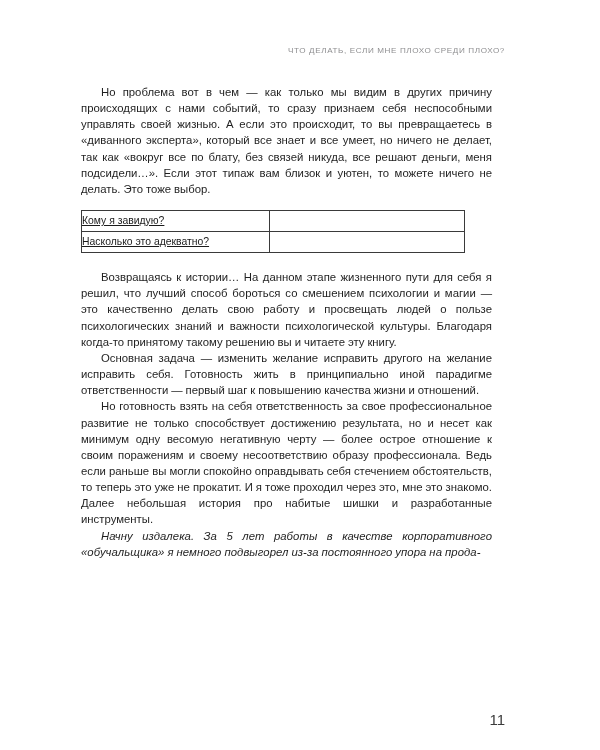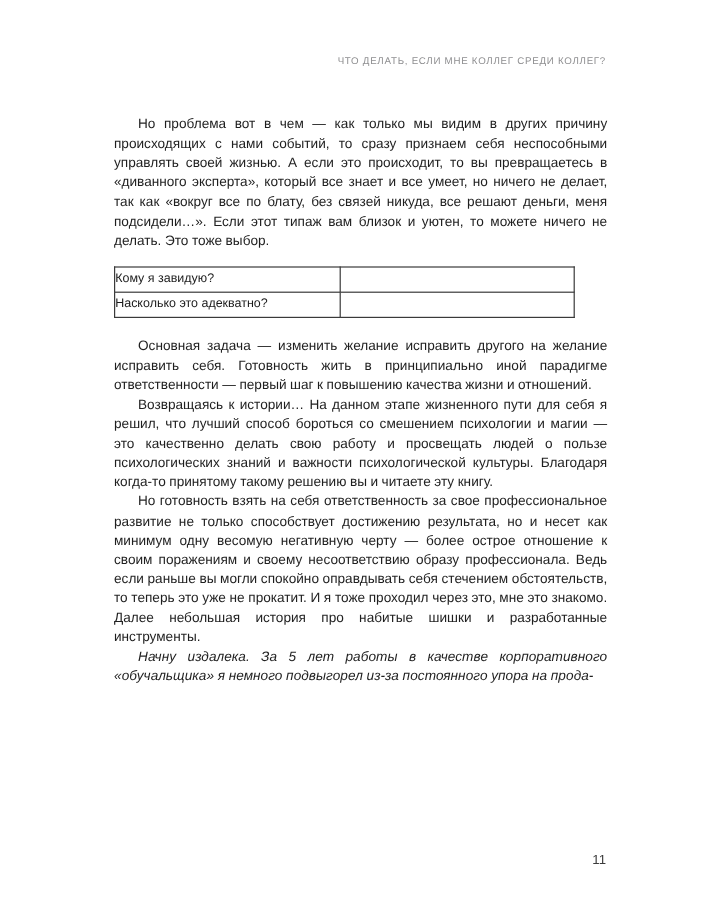--- a/index.html
+++ b/index.html
@@ -33,23 +33,22 @@
     letter-spacing: 0.62px;
     color: #8e8e90;
     font-family: "Liberation Sans", sans-serif;
     white-space: nowrap;
   }
 
   
   .column {
     position: absolute;
     top: 84px;
-    left: 95px;
+    left: 81px;
     width: 411px;
-    margin-top: 12px;
   }
 
   p.body-par {
     margin: 0;
     font-size: 11.35px;
     line-height: 16.15px;
     text-align: justify;
     text-justify: inter-word;
     text-indent: 20px;
     color: #1f1f1f;
@@ -65,20 +64,21 @@
 
   .gap-before-table { height: 13px; }
   .gap-after-table  { height: 16px; }
 
   
   table.reflection-table {
     border-collapse: collapse;
     width: 383px;
     margin: 0;
     table-layout: fixed;
+    text-decoration: underline;
   }
   table.reflection-table td {
     border: 1px solid #3a3a3a;
     padding: 0;
     vertical-align: middle;
   }
   td.q-cell {
     width: 187px;
     padding: 4px 7px 5px 7px;
     font-size: 10.4px;
@@ -92,31 +92,31 @@
   tr.row-single td { height: 20px; }
   tr.row-double td { height: 33px; }
 
   
   .folio {
     position: absolute;
     left: 0;
     top: 711px;
     width: 505px;
     text-align: right;
-    font-size: 11px;
+    font-size: 15px;
     color: #3b3b3b;
     font-family: "Liberation Sans", sans-serif;
   }
 </style>
 </head>
 <body>
 
 <div class="page">
 
-  <div class="running-head">ЧТО ДЕЛАТЬ, ЕСЛИ МНЕ КОЛЛЕГ СРЕДИ КОЛЛЕГ?</div>
+  <div class="running-head">ЧТО ДЕЛАТЬ, ЕСЛИ МНЕ ПЛОХО СРЕДИ ПЛОХО?</div>
 
   <div class="column">
 
     <p class="body-par">Но проблема вот в чем — как только мы видим в других причину происходящих с нами событий, то сразу признаем себя неспособными управлять своей жизнью. А если это происходит, то вы превращаетесь в «диванного эксперта», который все знает и все умеет, но ничего не делает, так как «вокруг все по блату, без связей никуда, все решают деньги, меня подсидели…». Если этот типаж вам близок и уютен, то можете ничего не делать. Это тоже выбор.</p>
 
     <div class="gap-before-table"></div>
 
     <table class="reflection-table">
       <tbody>
         <tr class="row-single">
@@ -125,22 +125,22 @@
         </tr>
         <tr class="row-single">
           <td class="q-cell">Насколько это адекватно?</td>
           <td class="a-cell"></td>
         </tr>
       </tbody>
     </table>
 
     <div class="gap-after-table"></div>
 
+    <p class="body-par">Возвращаясь к истории… На данном этапе жизненного пути для себя я решил, что лучший способ бороться со смешением психологии и магии — это качественно делать свою работу и просвещать людей о пользе психологических знаний и важности психологической культуры. Благодаря когда-то принятому такому решению вы и читаете эту книгу.</p>
     <p class="body-par">Основная задача — изменить желание исправить другого на желание исправить себя. Готовность жить в принципиально иной парадигме ответственности — первый шаг к повышению качества жизни и отношений.</p>
-    <p class="body-par">Возвращаясь к истории… На данном этапе жизненного пути для себя я решил, что лучший способ бороться со смешением психологии и магии — это качественно делать свою работу и просвещать людей о пользе психологических знаний и важности психологической культуры. Благодаря когда-то принятому такому решению вы и читаете эту книгу.</p>
     <p class="body-par">Но готовность взять на себя ответственность за свое профессиональное развитие не только способствует достижению результата, но и несет как минимум одну весомую негативную черту — более острое отношение к своим поражениям и своему несоответствию образу профессионала. Ведь если раньше вы могли спокойно оправдывать себя стечением обстоятельств, то теперь это уже не прокатит. И я тоже проходил через это, мне это знакомо. Далее небольшая история про набитые шишки и разработанные инструменты.</p>
     <p class="body-par italic">Начну издалека. За 5 лет работы в качестве корпоративного «обучальщика» я немного подвыгорел из-за постоянного упора на прода-</p>
 
   </div>
 
   <div class="folio">11</div>
 
 </div>
 
 </body></html>

